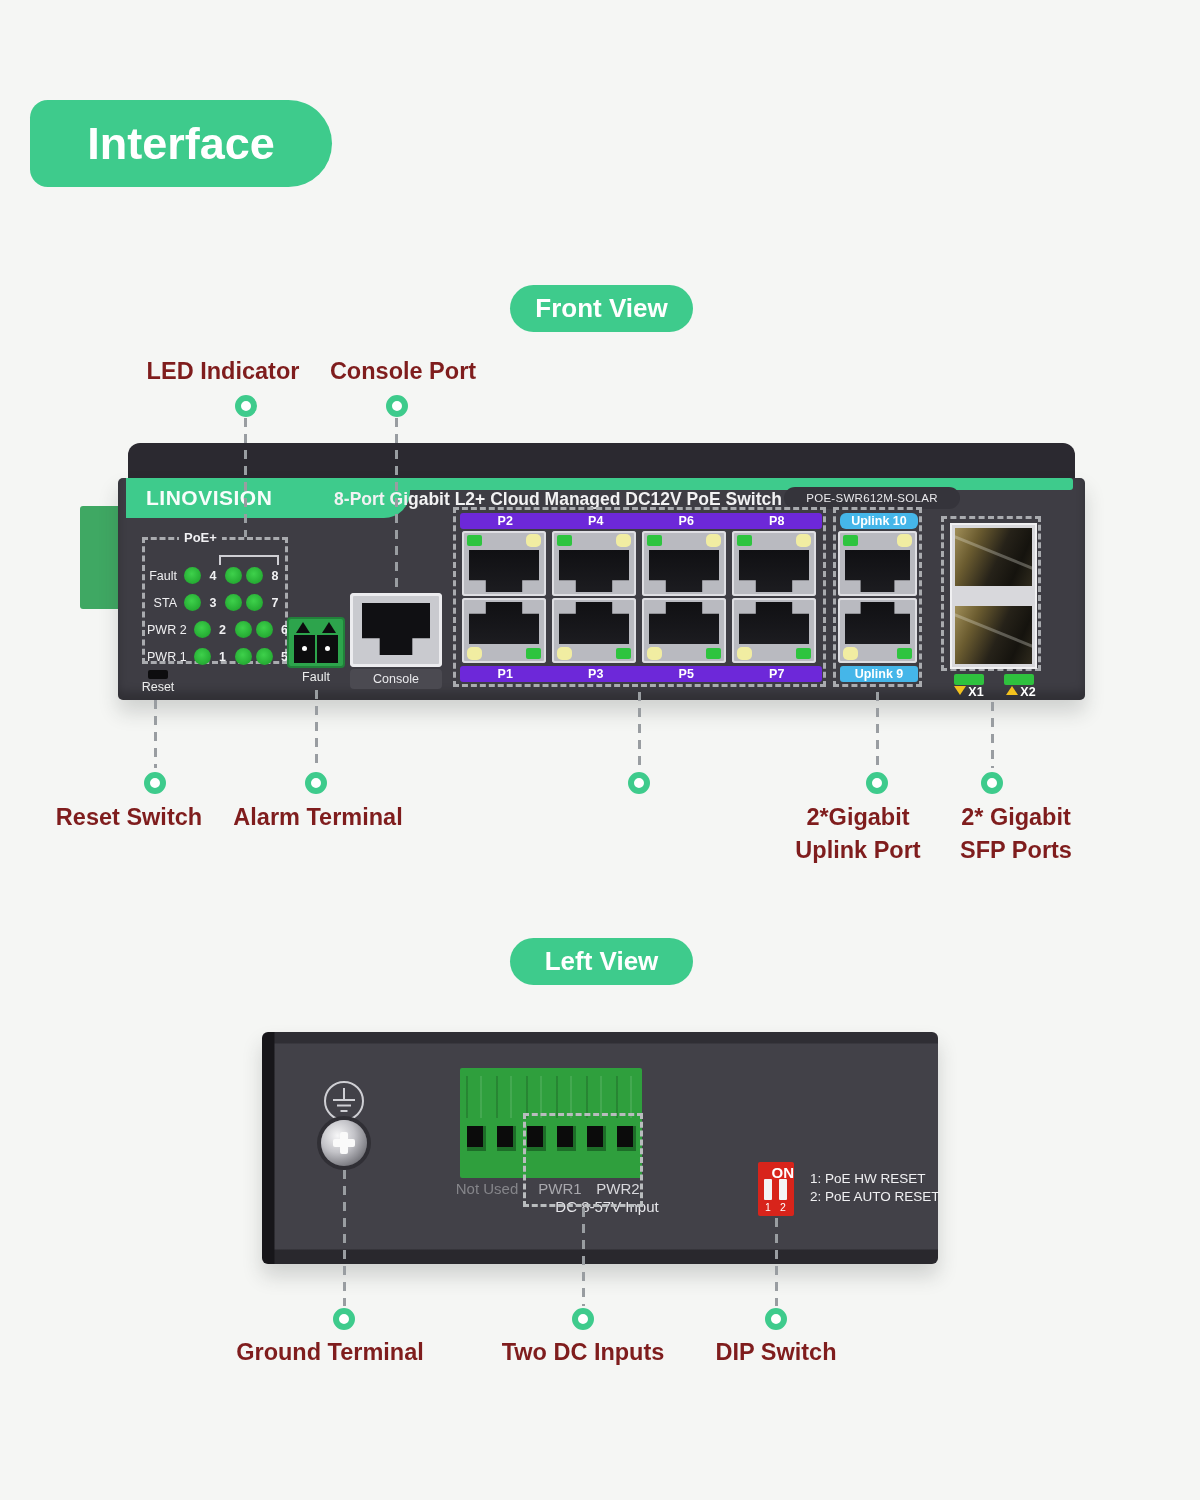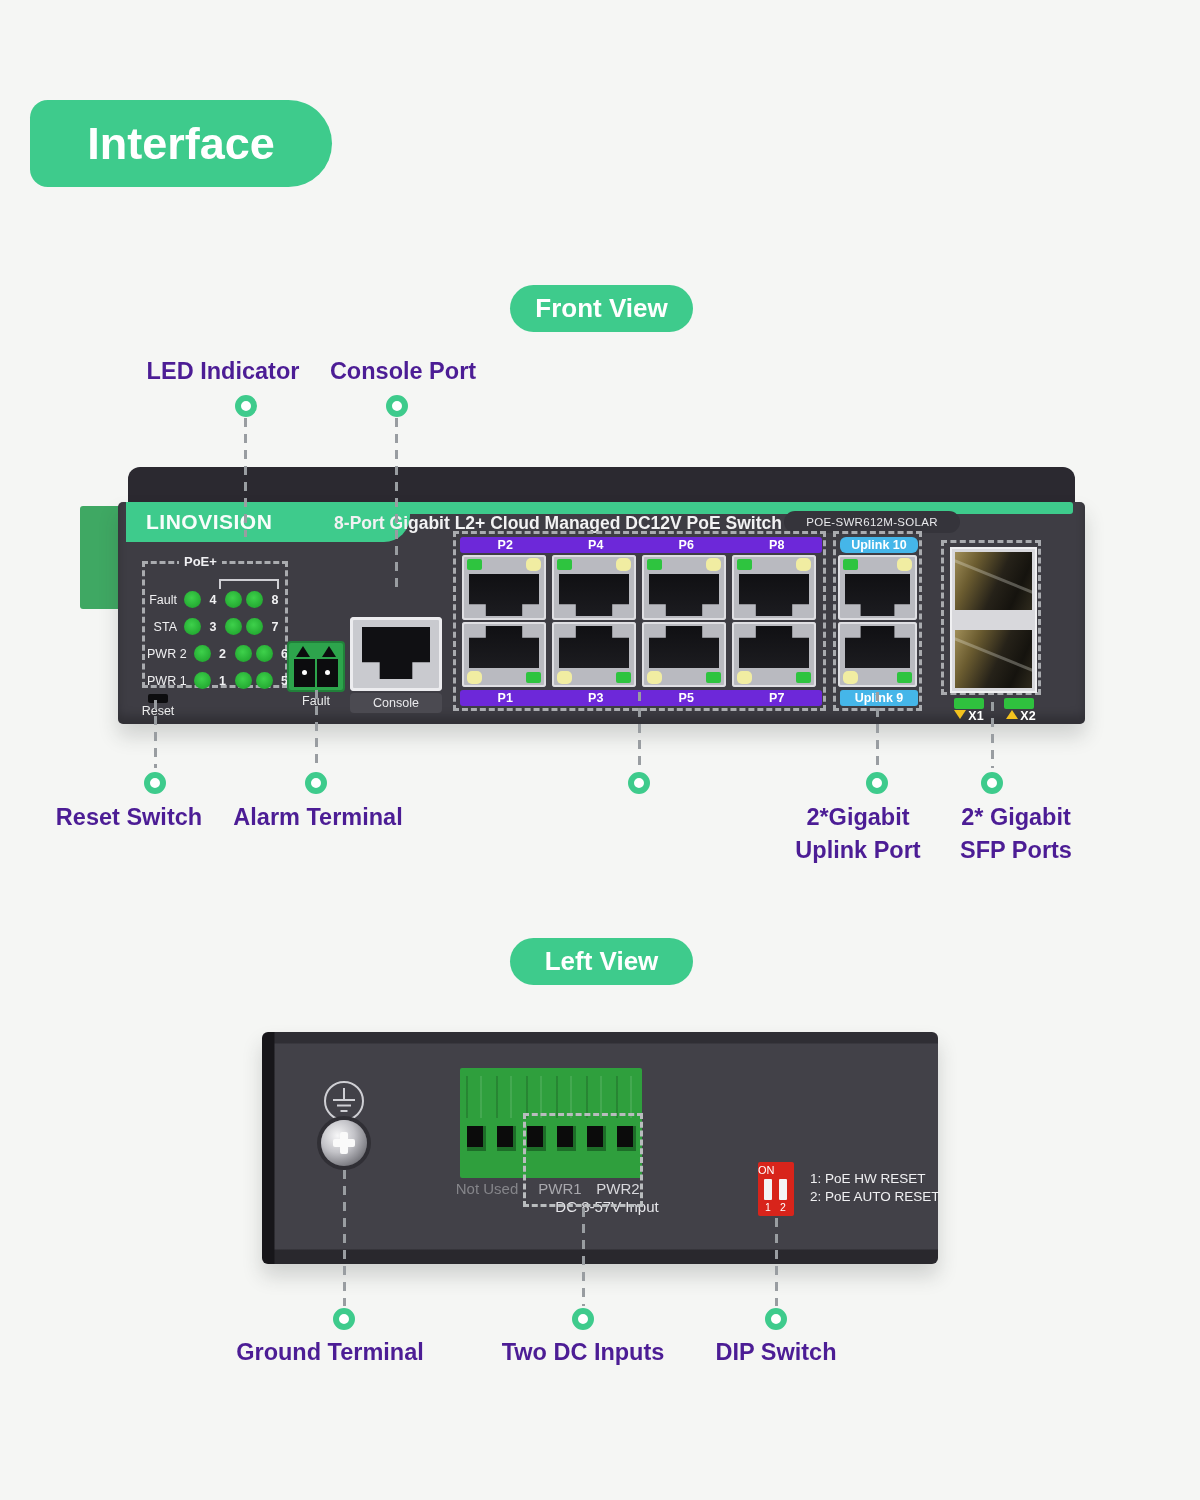--- a/index.html
+++ b/index.html
@@ -2,26 +2,26 @@
 <html><head>
 <meta charset="utf-8">
 <style>
   html,body{margin:0;padding:0;}
   body{font-family:"Liberation Sans",sans-serif;background:#e9e9e7;}
   #page{position:relative;width:1200px;height:1500px;background:#f5f6f4;overflow:hidden;margin:0 auto;}
 
   
   .abs{position:absolute;}
   .pill{background:#3ecb8c;color:#fff;border-radius:24px;text-align:center;font-weight:600;}
-  .callout{position:absolute;transform:translateX(-50%);text-align:center;font-size:23.5px;font-weight:600;color:#4c1d95;line-height:33px;white-space:nowrap;}
+  .callout{position:absolute;transform:translateX(-50%);text-align:center;font-size:23.5px;font-weight:600;color:#7f1d1d;line-height:33px;white-space:nowrap;}
   .marker{position:absolute;width:22px;height:22px;box-sizing:border-box;border:6px solid #3ecb8c;background:#fff;border-radius:50%;z-index:6;}
   .vline{position:absolute;width:3px;z-index:5;background:repeating-linear-gradient(180deg,#999da1 0 9px,rgba(0,0,0,0) 9px 16px);}
 
   
-  #front-device{position:absolute;left:118px;top:467px;width:967px;height:258px;z-index:1;}
+  #front-device{position:absolute;left:118px;top:443px;width:967px;height:258px;z-index:1;}
   #fd-band{position:absolute;left:10px;top:0;width:947px;height:46px;background:#2b2930;border-radius:12px 12px 0 0;}
   #fd-face{position:absolute;left:0;top:35px;width:967px;height:222px;background:#3e3d44;border-radius:5px;box-shadow:0 12px 20px rgba(40,45,42,.18), inset 0 -8px 10px rgba(0,0,0,.22);}
   #fd-strip{position:absolute;left:8px;top:0;width:947px;height:12px;background:#3ecb8c;border-radius:0 3px 3px 0;}
   #fd-brand{position:absolute;left:8px;top:0;width:284px;height:40px;background:#3ecb8c;border-radius:0 0 26px 0;color:#f8fdfb;font-size:21px;font-weight:600;letter-spacing:.5px;line-height:40px;padding-left:20px;box-sizing:border-box;}
   #fd-title{position:absolute;left:210px;top:9px;width:460px;height:24px;color:#f2f2f3;font-size:17.5px;font-weight:600;text-align:center;line-height:24px;white-space:nowrap;}
   #fd-model{position:absolute;left:666px;top:9px;width:176px;height:22px;background:#35343b;border-radius:11px;color:#e9e9ec;font-size:11.5px;text-align:center;line-height:22px;letter-spacing:.3px;}
   .din-tab{position:absolute;left:80px;top:506px;width:42px;height:103px;background:#3fa863;border-radius:3px;z-index:0;}
 
   
   #led-panel{position:absolute;left:24px;top:94px;width:146px;height:127px;border:3px dashed #a9abaf;box-sizing:border-box;}
@@ -76,21 +76,21 @@
   #screw{position:absolute;left:59px;top:88px;width:46px;height:46px;border-radius:50%;background:radial-gradient(circle at 36% 34%,#f7f7f8,#c2c2c7 40%,#88888e 68%,#4e4e54 95%);box-shadow:0 0 0 4px #302f35;}
   #screw::before{content:"";position:absolute;left:12px;top:19px;width:22px;height:8px;background:#fafafa;border-radius:2px;}
   #screw::after{content:"";position:absolute;left:19px;top:12px;width:8px;height:22px;background:#fafafa;border-radius:2px;}
   #term-block{position:absolute;left:198px;top:36px;width:182px;height:110px;background:#2f9f3d;border-radius:2px;}
   #term-block::before{content:"";position:absolute;left:6px;right:6px;top:8px;height:42px;background:repeating-linear-gradient(90deg,rgba(0,0,0,.16) 0 2px,rgba(0,0,0,0) 2px 14px,rgba(255,255,255,.10) 14px 16px,rgba(0,0,0,0) 16px 30px);}
   .term-hole{position:absolute;top:58px;width:19px;height:25px;background:#0b0b0b;box-shadow:inset -3px -4px 0 #1d6d28;}
   .term-lab{position:absolute;top:148px;transform:translateX(-50%);font-size:15px;white-space:nowrap;}
   #dc-label{position:absolute;left:321px;top:166px;transform:translateX(-50%);color:#e6e6ea;font-size:15px;white-space:nowrap;margin-left:24px;}
   #dc-rect{position:absolute;left:261px;top:81px;width:120px;height:94px;border:3px dashed #b9bcbe;box-sizing:border-box;z-index:3;}
   #dip{position:absolute;left:496px;top:130px;width:36px;height:54px;background:#d8241b;border-radius:2px;color:#fff;}
-  #dip-on{position:absolute;left:0;right:0;top:2px;text-align:left;font-size:11px;font-weight:400;}
+  #dip-on{position:absolute;left:0;right:0;top:2px;text-align:right;font-size:15px;font-weight:700;}
   .dip-sw{position:absolute;top:17px;width:8px;height:21px;background:#f4f4f6;border-radius:1px;}
   .dip-num{position:absolute;top:39px;width:10px;text-align:center;font-size:10.5px;}
   #dip-text{position:absolute;left:548px;top:138px;color:#f0f0f2;font-size:13.5px;line-height:18px;white-space:nowrap;}
 </style>
 </head>
 <body>
 
 <div id="page">
 
   <div class="abs pill" style="left:510px;top:285px;width:183px;height:47px;font-size:26px;line-height:47px;">Front View</div>

